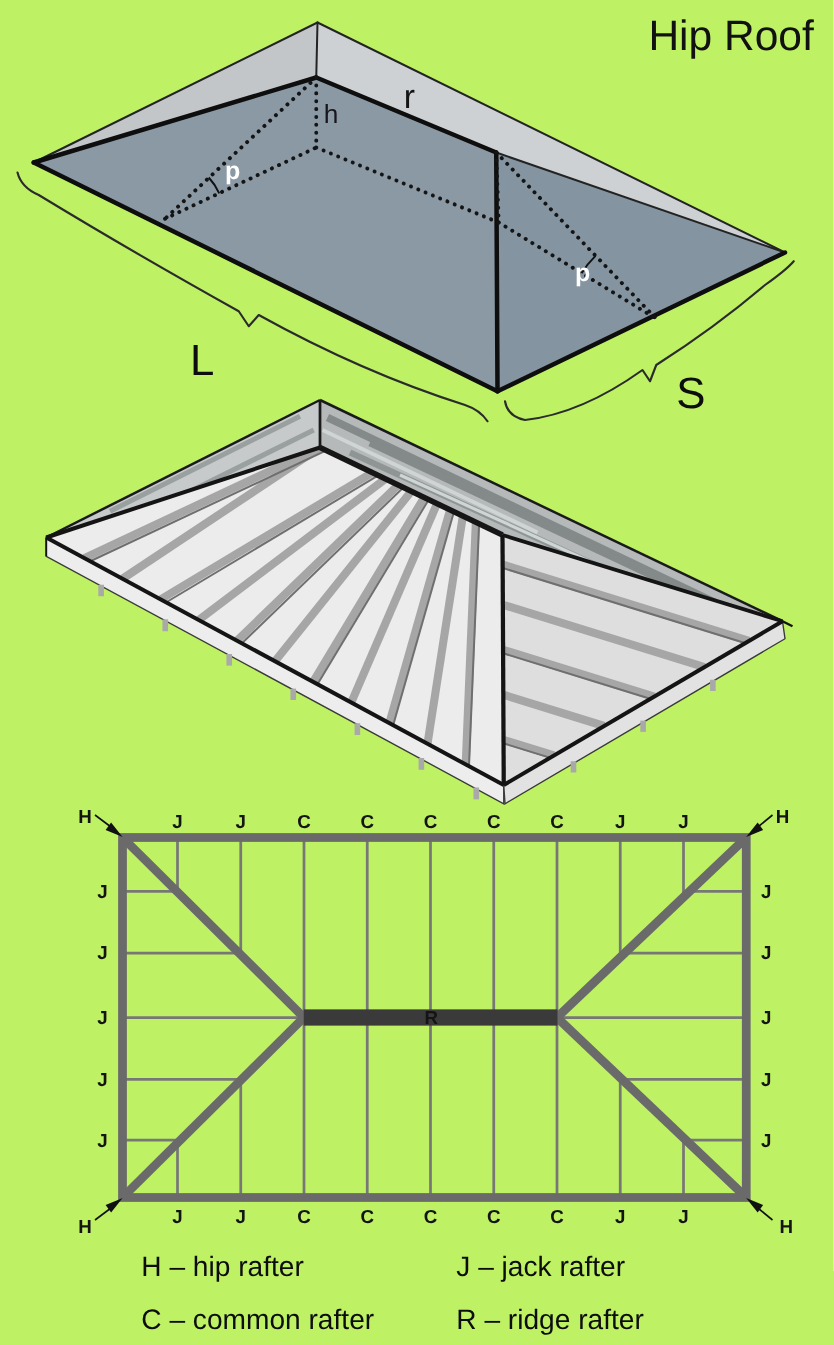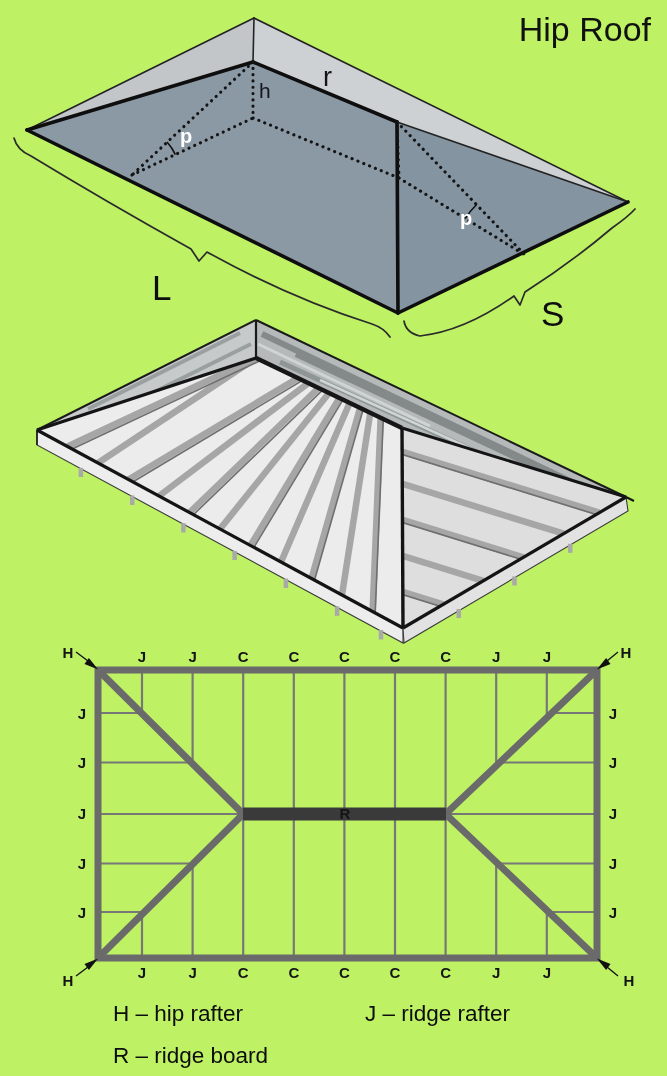--- a/index.html
+++ b/index.html
@@ -280,17 +280,18 @@
           <path d="M96,960 L85.5,964.3 L88.9,968.9 Z"></path>
           <line x1="618" y1="976" x2="607" y2="967"></line>
           <path d="M599,960 L606.1,968.9 L609.5,964.3 Z"></path>
         </g>
       </g>
     </g>
   </svg>
 
   <div class="legend">
     <span>H – hip rafter</span>
-    <span>J – ridge rafter</span>
-    <span>R – ridge board</span>
+    <span>J – jack rafter</span>
+    <span>C – common rafter</span>
+    <span>R – ridge rafter</span>
   </div>
 
 </div>
 
 </body></html>

